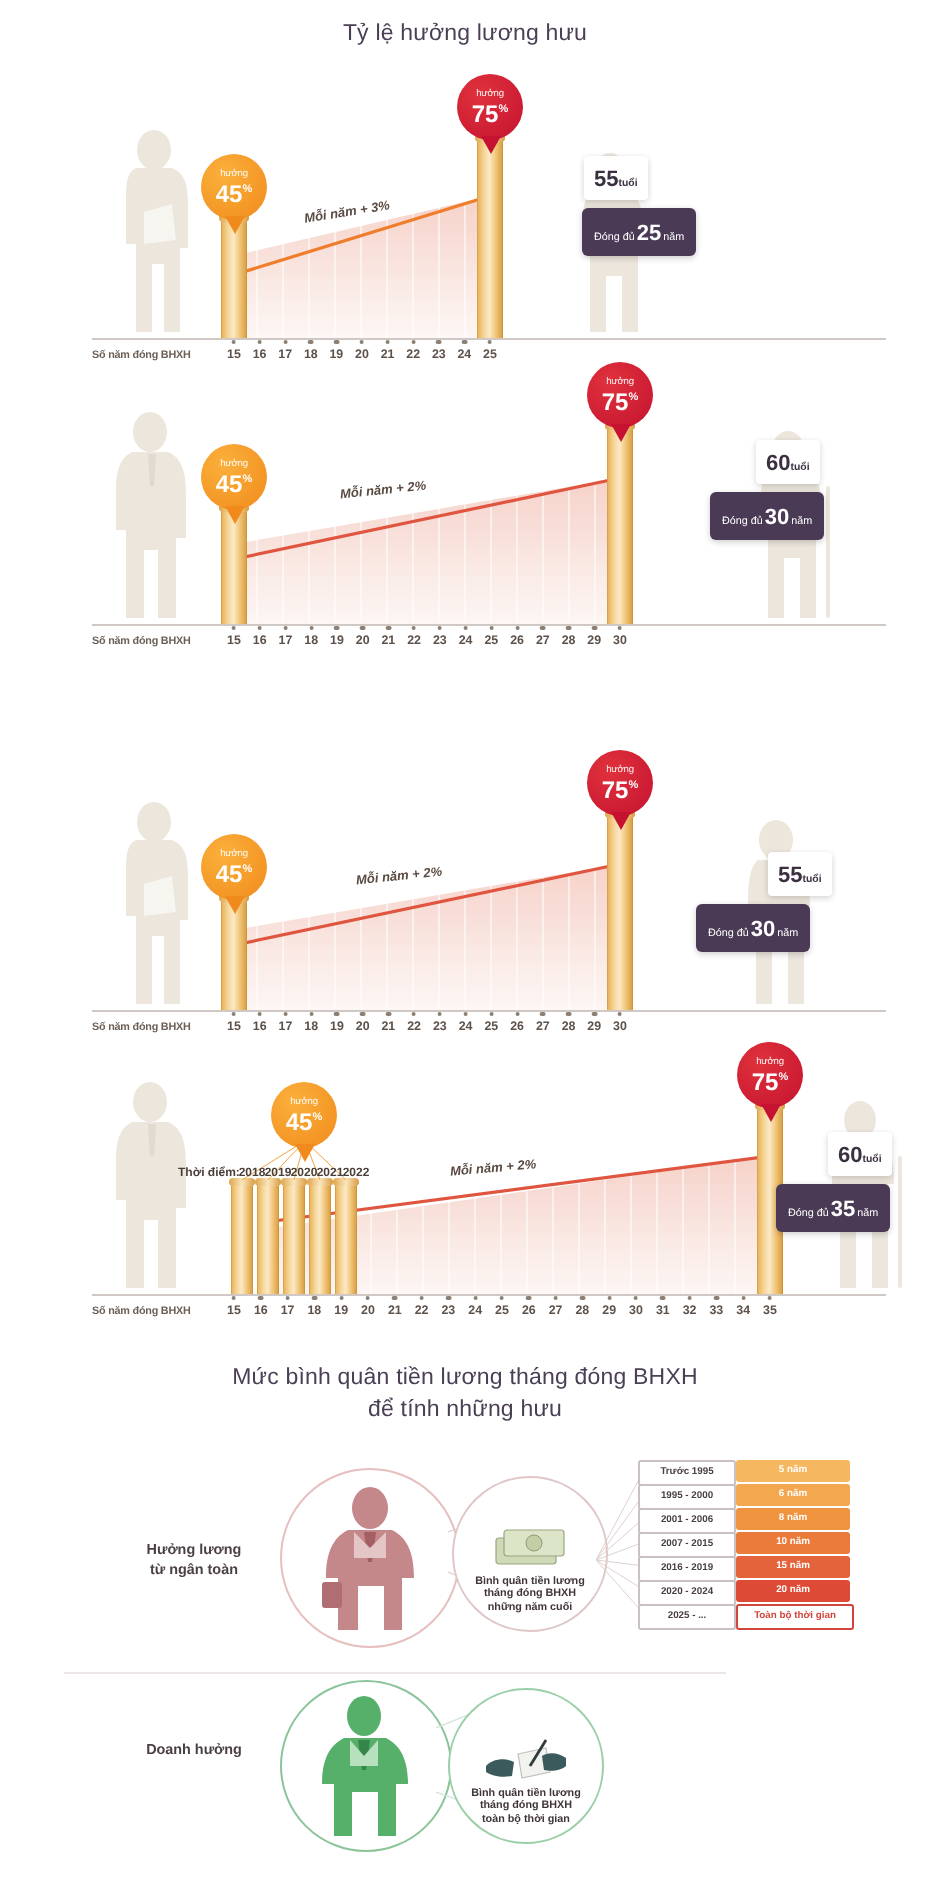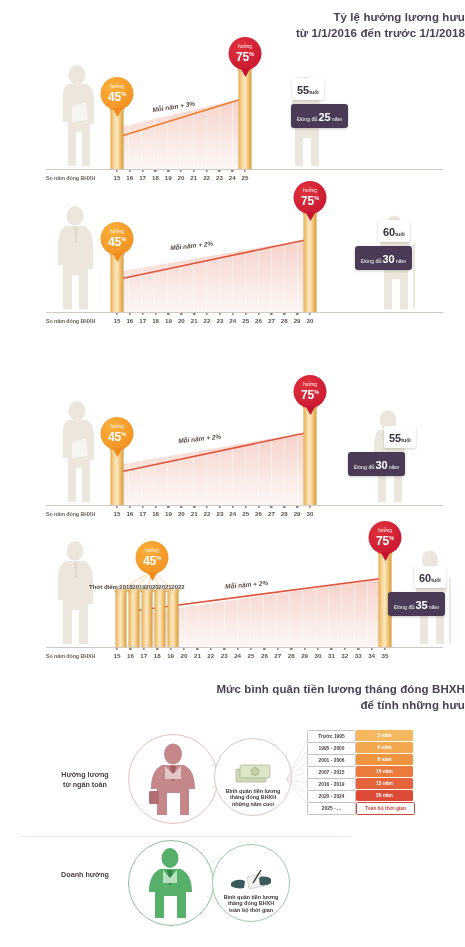--- a/index.html
+++ b/index.html
@@ -7,21 +7,21 @@
     width:465px;height:947px;overflow:hidden;
     background:#ffffff;
     font-family:"Liberation Sans","DejaVu Sans",sans-serif;
     color:#3b2f3a;
     position:relative;
   }
   .page{position:relative;width:465px;height:947px;}
 
   
   .title{
-    text-align:right;font-weight:bold;color:#4a3f55;
+    text-align:center;font-weight:normal;color:#4a3f55;
     line-height:1.35;letter-spacing:.1px;
   }
   .t1{position:absolute;left:0;right:0;top:10px;font-size:11.5px;}
   .t2{position:absolute;left:0;right:0;top:358px;font-size:11.5px;}
   .t3{position:absolute;left:0;right:0;top:682px;font-size:11.5px;}
 
   
   .chart{position:absolute;left:0;width:465px;}
   .c1{top:52px;height:140px;}
   .c2{top:195px;height:140px;}
@@ -115,21 +115,21 @@
   }
   .badge-years .w{font-size:5.4px;}
   .badge-years .num{font-size:11px;font-weight:bold;padding:0 1px;}
 
   
   .tdrow{position:absolute;font-size:6px;font-weight:bold;color:#4a3f37;white-space:nowrap;}
   .tdyear{position:absolute;font-size:6px;font-weight:bold;color:#4a3f37;transform:translateX(-50%);}
   .fan{position:absolute;}
 
   
-  .bot{position:absolute;left:0;top:718px;width:371px;height:229px;}
+  .bot{position:absolute;left:12px;top:718px;width:371px;height:229px;}
   .bot-label{
     position:absolute;font-size:7.2px;font-weight:bold;color:#4a3f45;
     text-align:center;line-height:1.45;
   }
   .circle{
     position:absolute;border-radius:50%;background:#fff;
   }
   .circle.red{border:1.1px solid #e7bfbf;}
   .circle.green{border:1.1px solid #8cc49a;}
   .bub{
@@ -158,21 +158,20 @@
   .tcell-d.last{background:#fff!important;color:#d1453b;border:.8px solid #d1453b;}
   .divider{position:absolute;left:20px;right:20px;height:1px;background:#ece7e4;}
 </style>
 </head>
 <body>
 
 <div class="page">
 
   <div class="title t1">
     <div>Tỷ lệ hưởng lương hưu</div>
-    <div>từ 1/1/2016 đến trước 1/1/2018</div>
   </div>
 
   <div class="chart c1">
     <div class="plot">
 
       <svg class="person" style="left:52px;bottom:22px;" width="48" height="108" viewBox="0 0 48 108">
         <g fill="#ddd2c2">
           <ellipse cx="25" cy="13" rx="8.5" ry="10"></ellipse>
           <path d="M16 22 L34 22 C40 24 42 30 42 40 L42 62 L38 62 L38 104 L30 104 L30 70 L24 70 L24 104 L16 104 L16 60 L11 60 L11 38 C11 28 12 24 16 22 Z"></path>
         </g>

